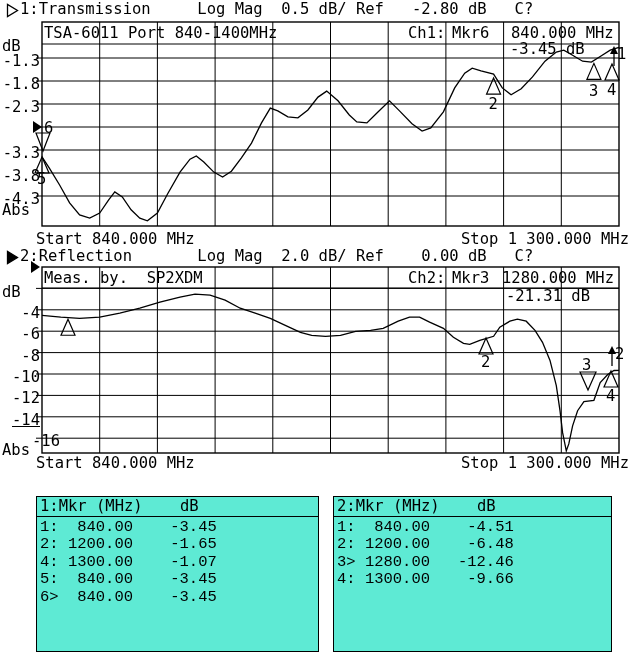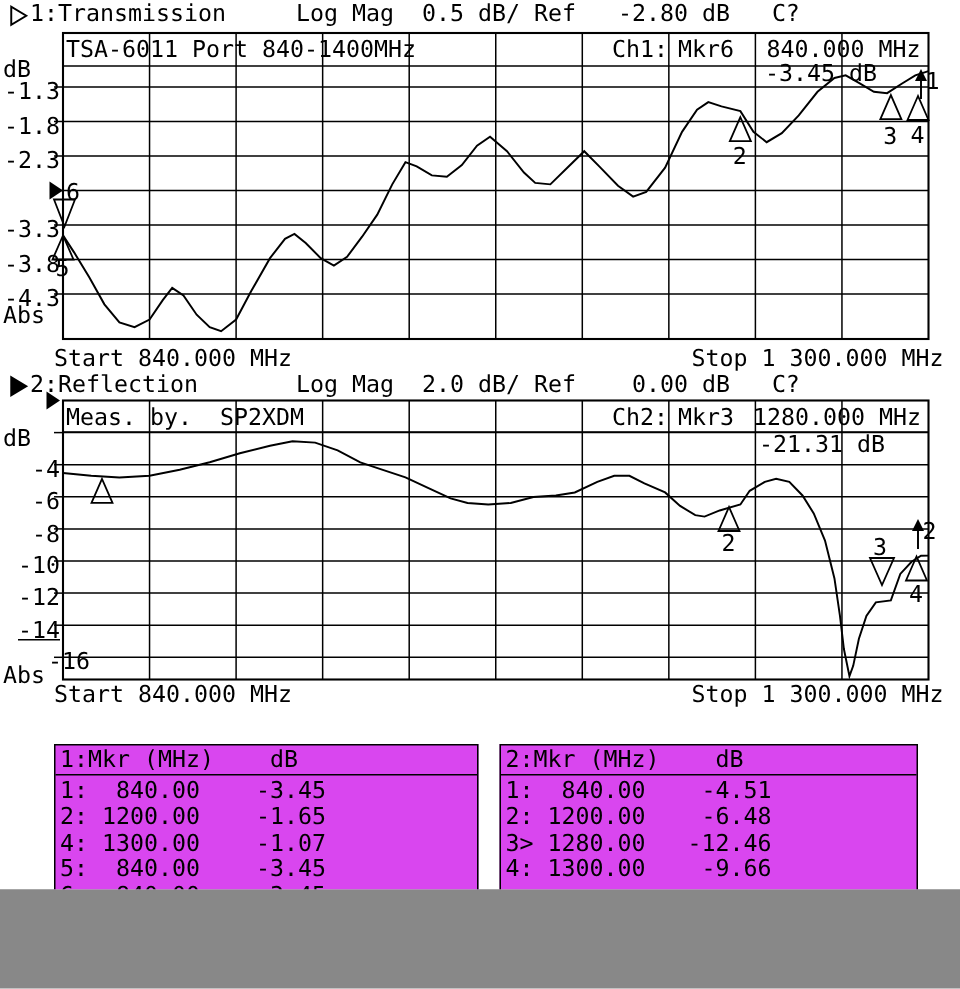--- a/index.html
+++ b/index.html
@@ -1,25 +1,25 @@
 <!DOCTYPE html>
 <html><head>
 <meta charset="utf-8">
 <style>
   html,body{margin:0;padding:0;background:#888;}
   .screen{
-    position:relative;width:640px;height:593px;background:#ffffff;
+    position:relative;width:640px;height:659px;background:#ffffff;
     font-family:"DejaVu Sans Mono","Liberation Mono",monospace;
     font-size:15.5px;line-height:16px;color:#000;overflow:hidden;
   }
   .abs{position:absolute;white-space:pre;}
   svg.layer{position:absolute;left:0;top:0;}
-  .mtable{position:absolute;top:496px;height:154px;border:1px solid #000;background:#d946ef;}
+  .mtable{position:absolute;top:496px;height:154px;border:1px solid #000;background:#5eead4;}
   .mt-header{height:18px;border-bottom:1px solid #000;padding:1px 0 0 3px;white-space:pre;}
-  .mt-rows{padding:2px 0 0 3px;}
+  .mt-rows{padding:2px 0 0 3px;font-family:Liberation Mono, monospace;}
   .mt-row{height:17.4px;line-height:17.4px;white-space:pre;}
   .ylabel{position:absolute;white-space:pre;}
 </style>
 </head>
 <body>
 
 <div class="screen">
 
   <svg class="layer" id="grid-layer" width="640" height="659">
       <rect x="42" y="22" width="577" height="204" fill="none" stroke="#000" stroke-width="1.4"></rect>

